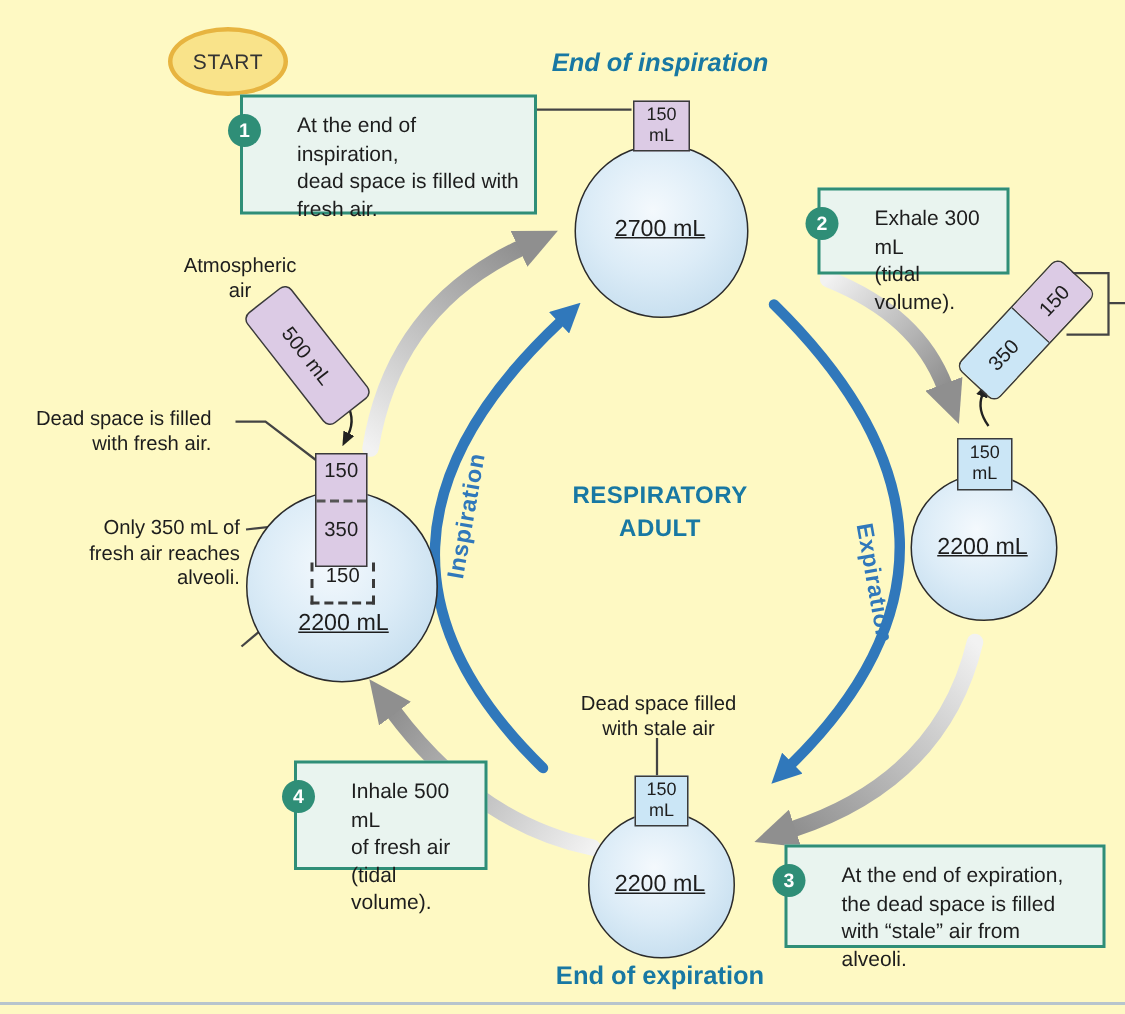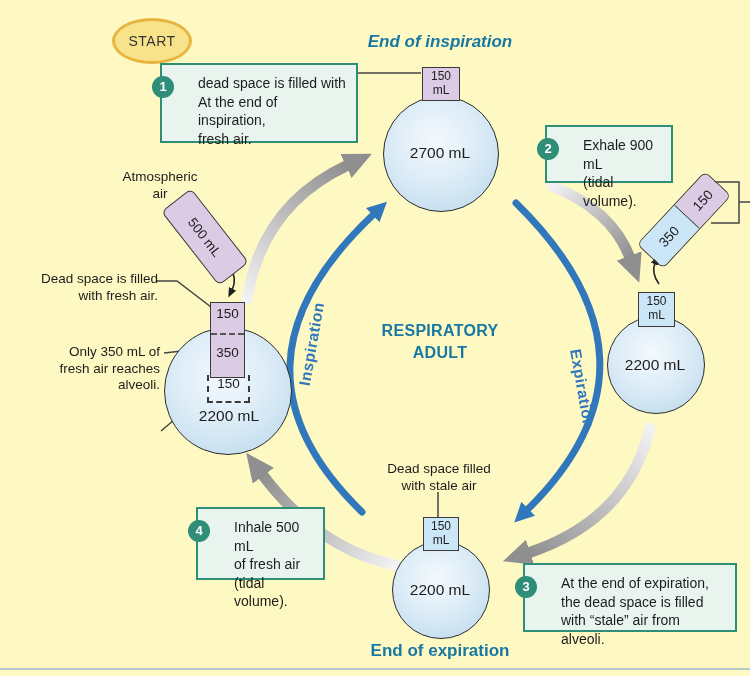--- a/index.html
+++ b/index.html
@@ -8,21 +8,21 @@
   .abs{position:absolute;}
   svg.layer{position:absolute;left:0;top:0;z-index:1;}
   .z2{z-index:2;}
   .lbl{font-size:13.5px;line-height:1.24;color:#1d1d1d;}
   .lbl-r{text-align:right;}
   .lbl-c{text-align:center;}
   .heading{font-size:17px;font-weight:bold;color:#1878a3;text-align:center;}
   .center-title{font-size:16px;font-weight:bold;color:#1878a3;text-align:center;line-height:1.4;letter-spacing:.3px;}
   .balloon{position:absolute;border-radius:50%;border:1.6px solid #2b2b2b;z-index:2;
            background:radial-gradient(circle at 45% 38%, #f4f9fd 0%, #dcecf7 45%, #b9d6ea 100%);}
-  .balloon-text{position:absolute;z-index:3;font-size:15.5px;color:#1d1d1d;text-align:center;}
+  .balloon-text{position:absolute;z-index:3;font-size:15.5px;color:#1d1d1d;text-align:center;text-decoration:underline;}
   .tube{position:absolute;z-index:4;border:1.5px solid #3a3a3a;text-align:center;
         font-size:12px;line-height:1.15;padding-top:2px;color:#1d1d1d;}
   .tube.purple{background:#dccbe5;}
   .tube.blue{background:#cbe6f6;}
   .step-box{position:absolute;z-index:3;background:#e9f4ef;border:2.5px solid #2f8e77;
             font-size:14px;line-height:1.33;color:#1d1d1d;padding:9px 8px 6px 36px;box-sizing:border-box;}
   .step-num{position:absolute;left:-10px;top:11px;width:22px;height:22px;border-radius:50%;
             background:#2f8e77;color:#fff;font-size:13px;font-weight:bold;
             display:flex;align-items:center;justify-content:center;}
   .seg{position:absolute;z-index:3;border:1.5px solid #3a3a3a;border-radius:6px;
@@ -146,28 +146,28 @@
     <div class="cell" style="flex:1;">500 mL</div>
   </div>
 
   <div class="seg" style="left:634px;top:202px;width:98px;height:34px;transform:rotate(-47deg);">
     <div class="cell" style="flex:55;background:#cbe6f6;border-right:1.5px solid #3a3a3a;">350</div>
     <div class="cell" style="flex:45;background:#dccbe5;">150</div>
   </div>
 
   <div class="step-box" style="left:160px;top:63px;width:198px;height:80px;">
     <div class="step-num">1</div>
+    <div>At the end of inspiration,</div>
     <div>dead space is filled with</div>
-    <div>At the end of inspiration,</div>
     <div>fresh air.</div>
   </div>
 
   <div class="step-box" style="left:545px;top:125px;width:128px;height:58px;">
     <div class="step-num">2</div>
-    <div>Exhale 900 mL</div>
+    <div>Exhale 300 mL</div>
     <div>(tidal volume).</div>
   </div>
 
   <div class="step-box" style="left:523px;top:563px;width:214px;height:69px;">
     <div class="step-num">3</div>
     <div>At the end of expiration,</div>
     <div>the dead space is filled</div>
     <div>with “stale” air from alveoli.</div>
   </div>
 
@@ -176,21 +176,21 @@
     <div>Inhale 500 mL</div>
     <div>of fresh air</div>
     <div>(tidal volume).</div>
   </div>
 
   <div class="abs lbl lbl-c z2" style="left:110px;top:169px;width:100px;">
     <div>Atmospheric</div>
     <div>air</div>
   </div>
 
-  <div class="abs lbl lbl-r z2" style="left:20px;top:271px;width:138px;">
+  <div class="abs lbl lbl-r z2" style="left:3px;top:271px;width:138px;">
     <div>Dead space is filled</div>
     <div>with fresh air.</div>
   </div>
 
   <div class="abs lbl lbl-r z2" style="left:32px;top:344px;width:128px;">
     <div>Only 350 mL of</div>
     <div>fresh air reaches</div>
     <div>alveoli.</div>
   </div>
 

